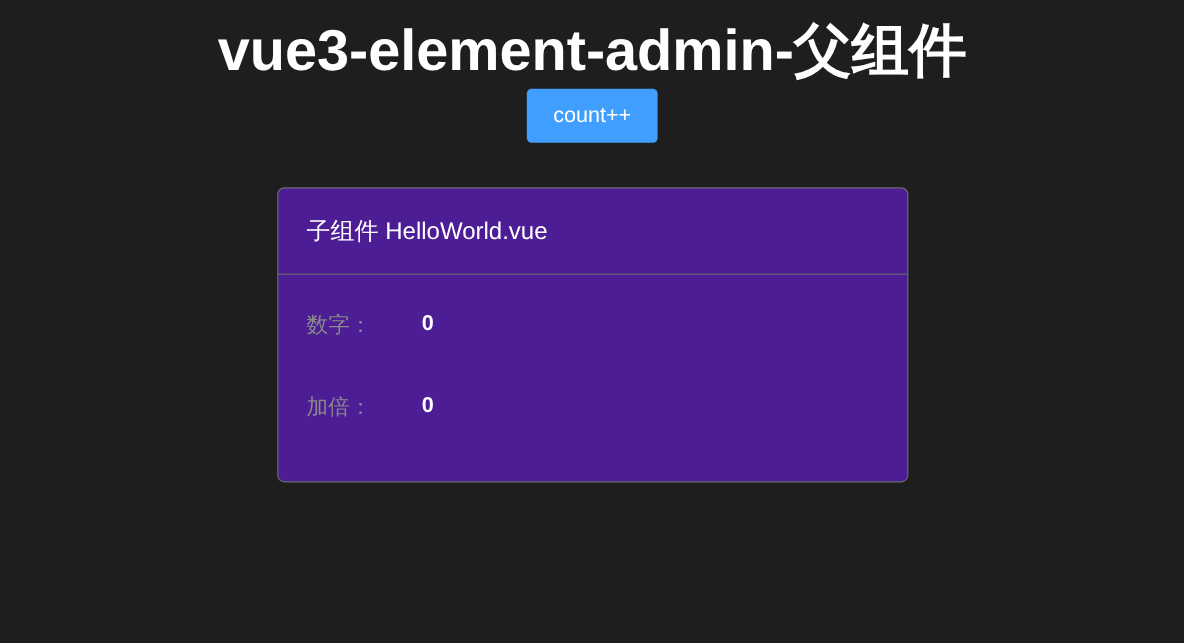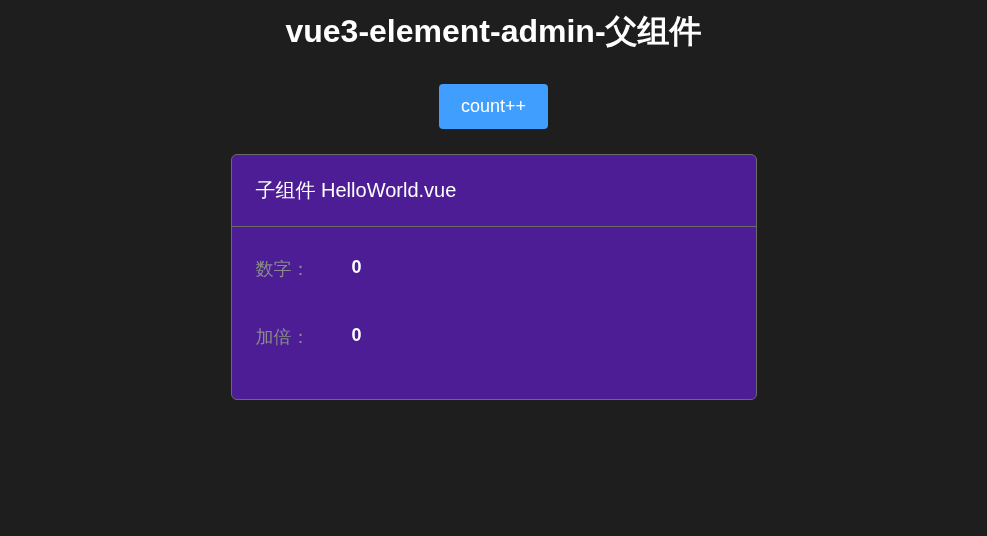--- a/index.html
+++ b/index.html
@@ -15,36 +15,35 @@
       height: 536px;
       overflow: hidden;
     }
     .container {
       display: flex;
       flex-direction: column;
       align-items: center;
       padding-top: 10px;
     }
     .page-title {
-      font-size: 32px;
+      font-size: 48px;
       font-weight: 700;
       color: #ffffff;
       text-align: right;
-      margin-bottom: 30px;
     }
     .count-button {
       background-color: #409eff;
       color: #ffffff;
       border: none;
       padding: 12px 22px;
       font-size: 18px;
       border-radius: 4px;
       cursor: pointer;
       font-family: inherit;
-      margin-bottom: 25px;
+      margin-bottom: 37px;
     }
     .card {
       width: 526px;
       border: 1px solid #6a6a6a;
       border-radius: 6px;
       background-color: #4c1d95;
     }
     .card-header {
       padding: 22px 24px;
       border-bottom: 1px solid #6a6a6a;

